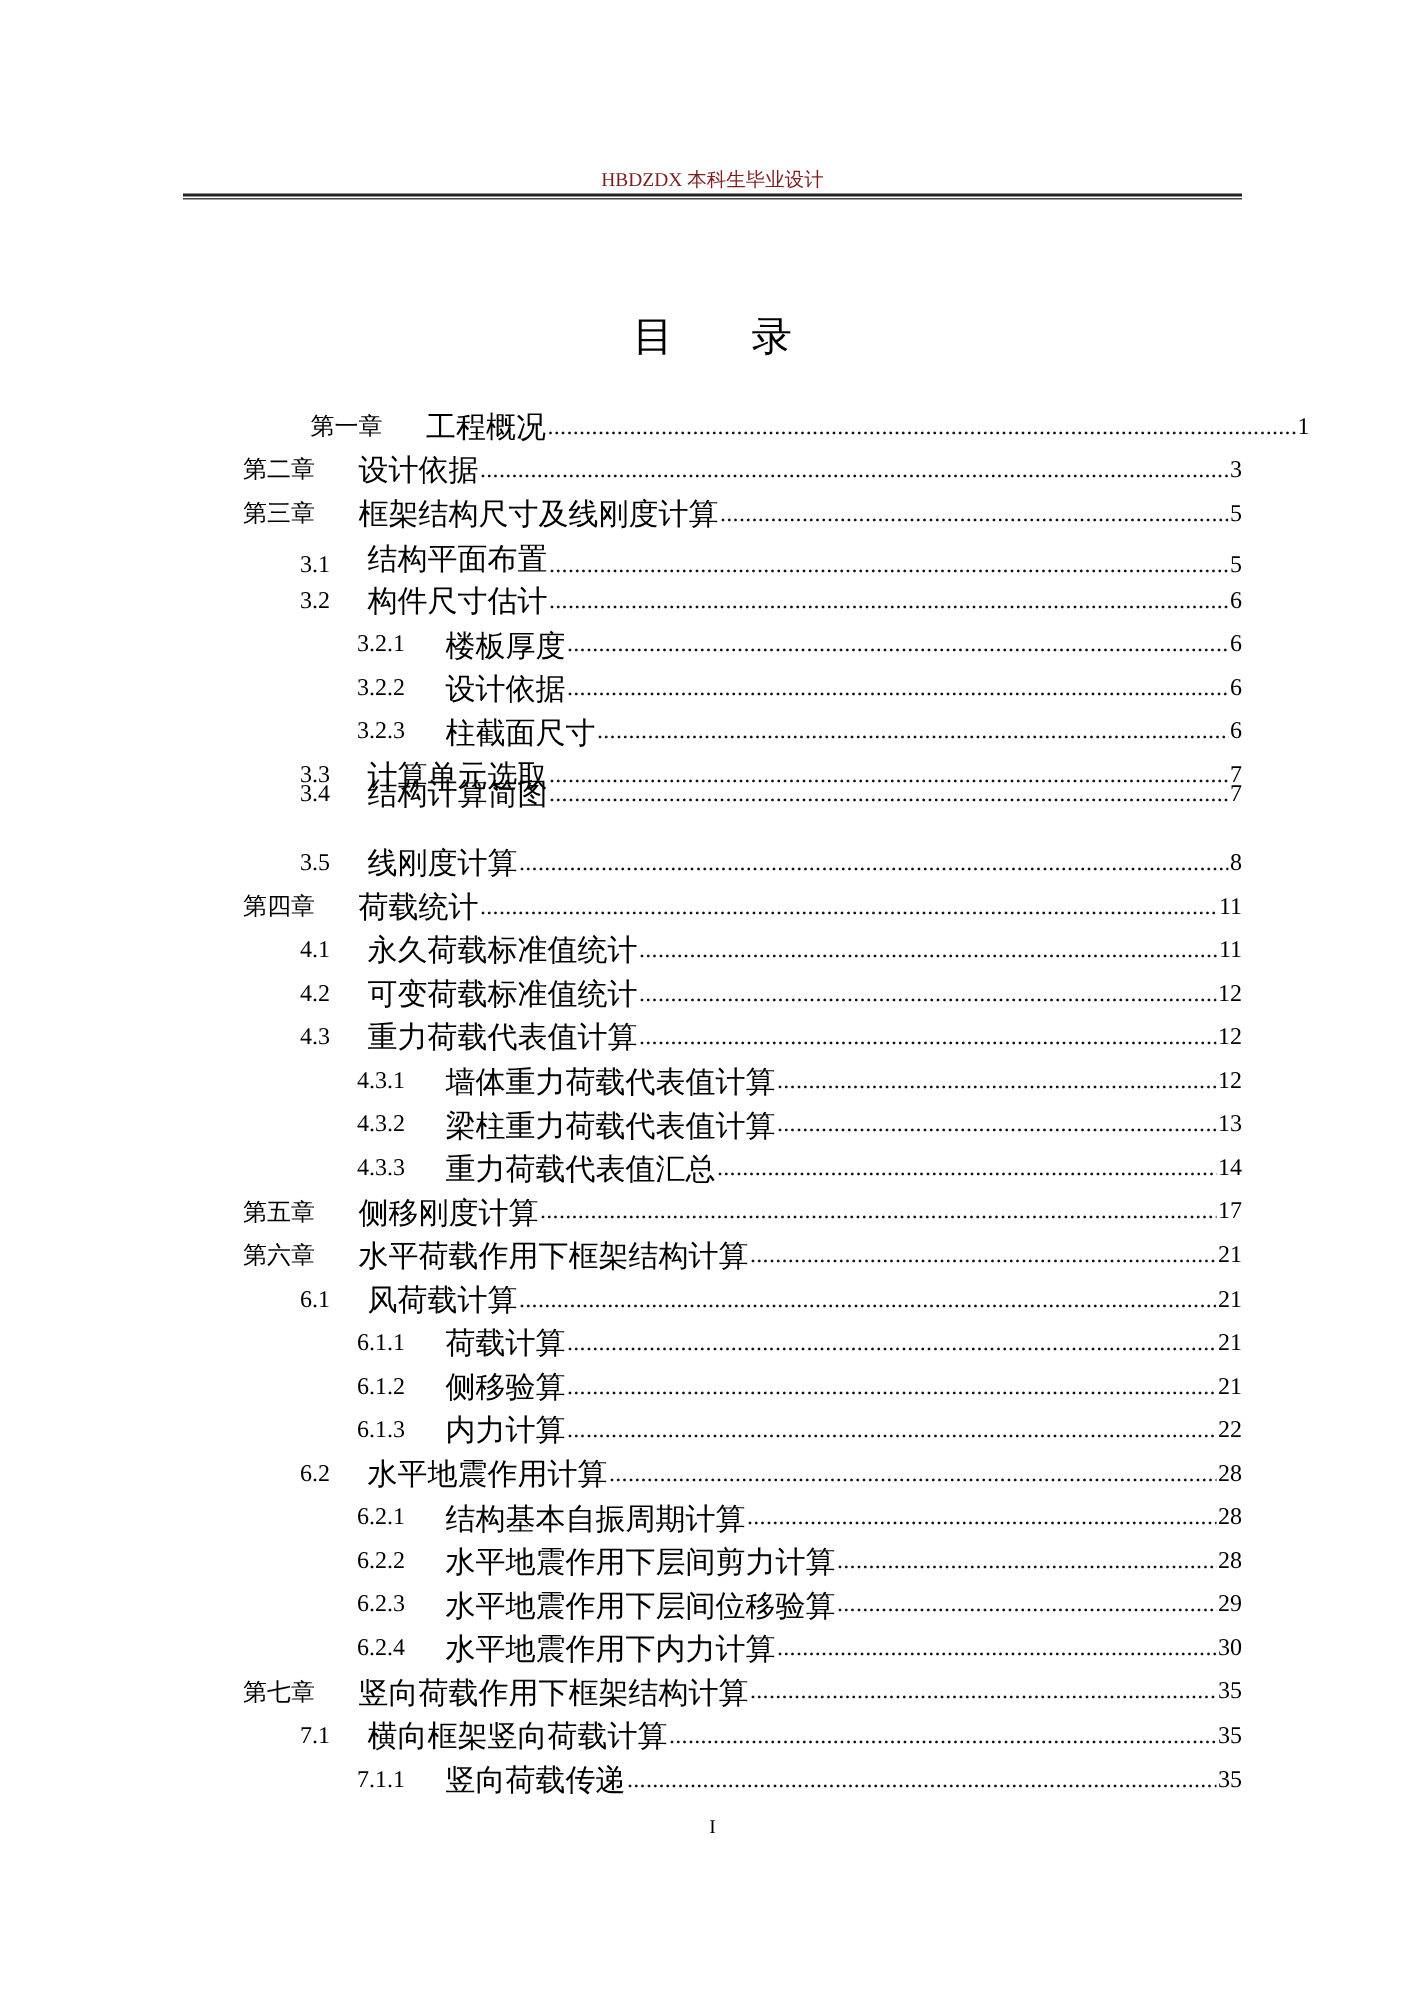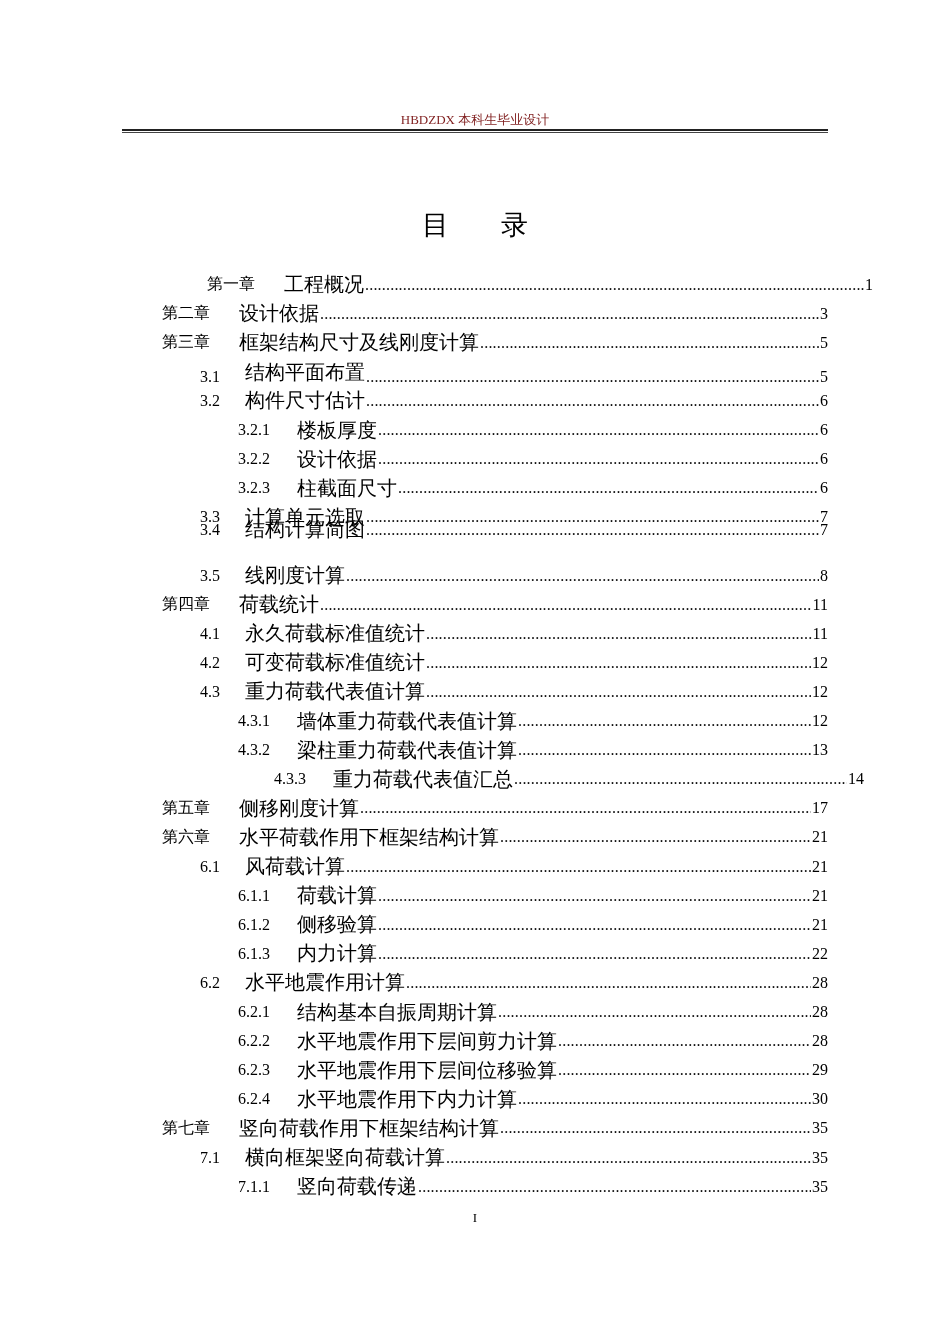--- a/index.html
+++ b/index.html
@@ -224,21 +224,21 @@
       <span class="label">墙体重力荷载代表值计算</span>
       <span class="leader"></span>
       <span class="page">12</span>
     </div>
     <div class="toc-row level-3" style="left: 238px; width: 590px; top: 465.6px;">
       <span class="num">4.3.2</span>
       <span class="label">梁柱重力荷载代表值计算</span>
       <span class="leader"></span>
       <span class="page">13</span>
     </div>
-    <div class="toc-row level-3" style="left: 238px; width: 590px; top: 494.7px; margin-left: 36px;">
+    <div class="toc-row level-3" style="left: 238px; width: 590px; top: 494.7px;">
       <span class="num">4.3.3</span>
       <span class="label">重力荷载代表值汇总</span>
       <span class="leader"></span>
       <span class="page">14</span>
     </div>
     <div class="toc-row level-1" style="left: 162px; width: 666px; top: 523.8px;">
       <span class="num">第五章</span>
       <span class="label">侧移刚度计算</span>
       <span class="leader"></span>
       <span class="page">17</span>

